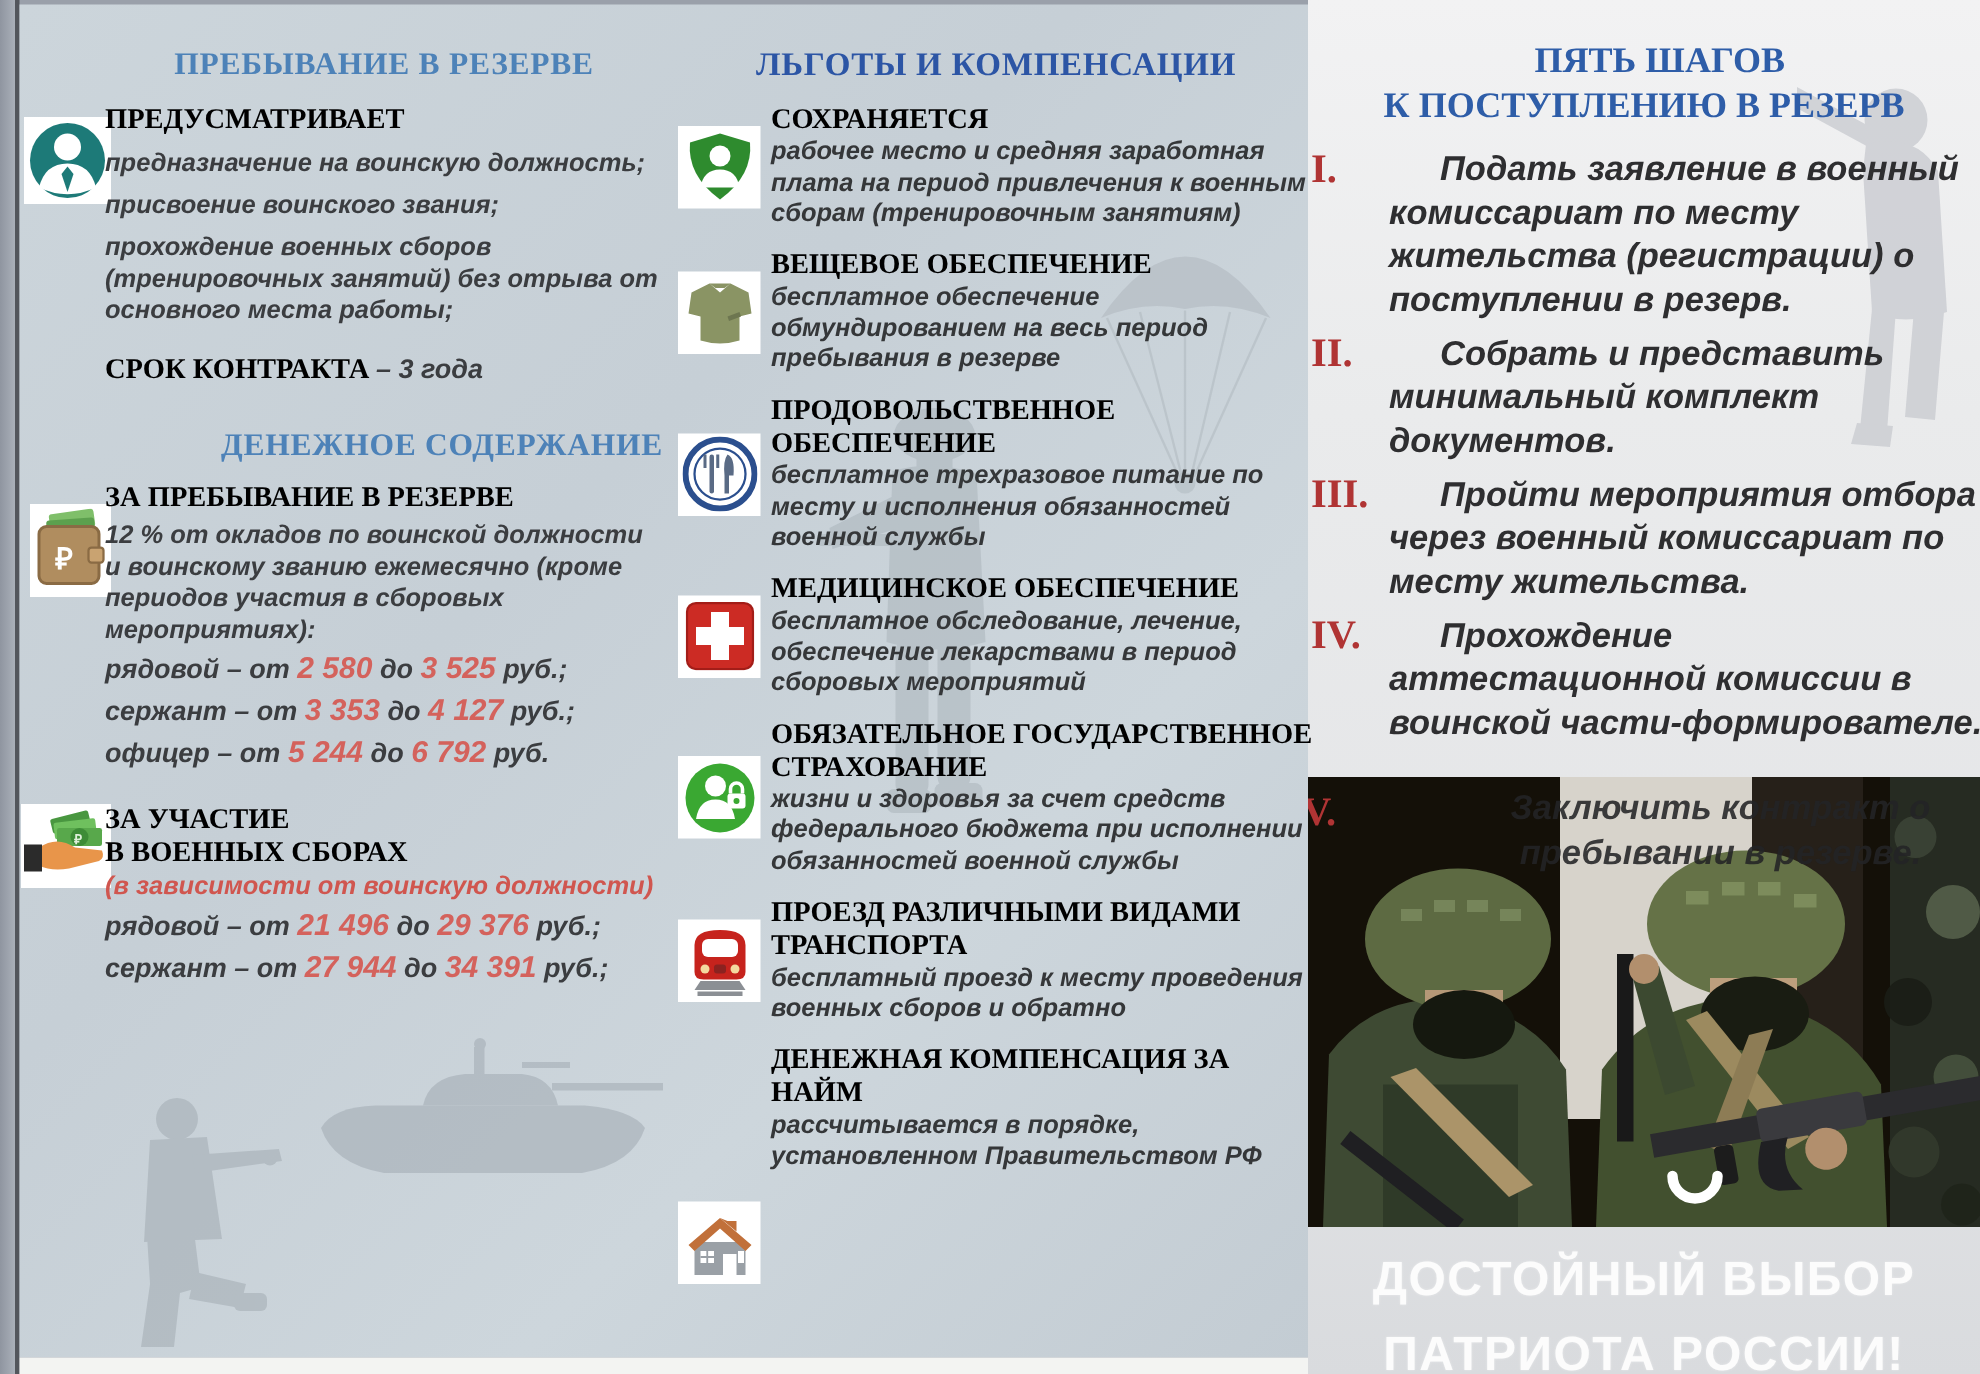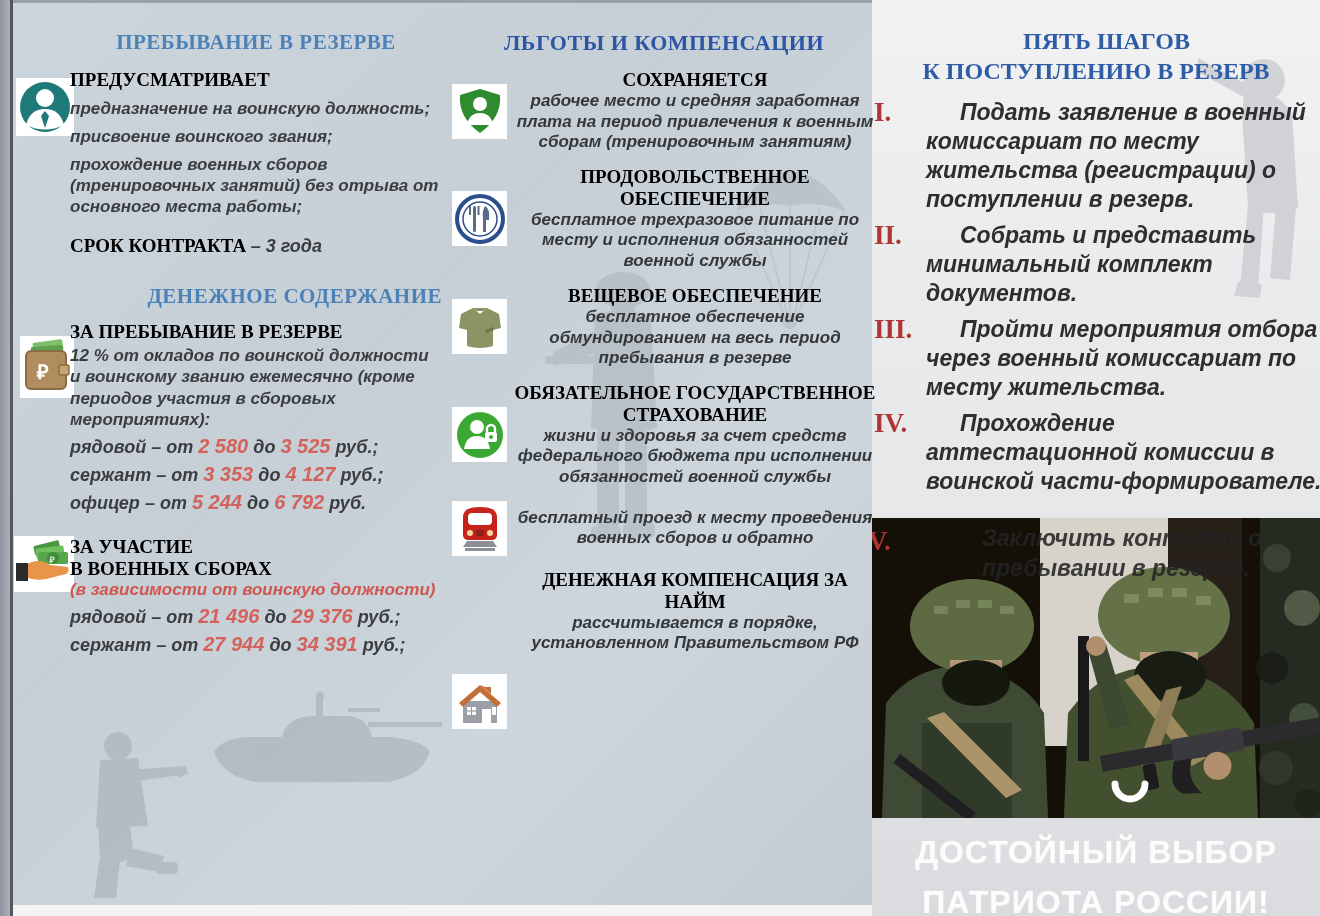--- a/index.html
+++ b/index.html
@@ -32,42 +32,42 @@
   .pay-row{font-weight:bold;font-style:italic;color:#3b3d40;font-size:18px;margin:5px 0;}
   .icon-abs{position:absolute;background:#fff;display:flex;align-items:center;justify-content:center;}
 
   
   #mid-col{position:absolute;left:452px;top:30px;width:424px;}
   #mid-col .col-title{color:#2c55a5;font-size:22px;}
   .benefit{display:flex;gap:7px;margin-top:13px;align-items:center;}
   .benefit-icon{flex:0 0 55px;height:55px;background:#fff;display:flex;
                 align-items:center;justify-content:center;}
   .benefit-icon.noicon{background:transparent;}
-  .benefit-text{flex:1;text-align:center;}
+  .benefit-text{flex:1;}
   .b-body{font-weight:bold;font-style:italic;color:#353739;font-size:17px;line-height:1.22;}
 
   
   .r-title{position:absolute;top:26px;left:0;width:100%;text-align:center;
            font-family:"Liberation Serif",serif;font-weight:bold;font-size:24px;
            color:#2e5da8;line-height:1.25;}
   #steps{position:absolute;top:98px;left:0;width:452px;}
   .step{display:flex;margin-bottom:7px;}
   .step-num{flex:0 0 52px;font-family:"Liberation Serif",serif;font-weight:bold;
             font-size:27px;color:#b03434;padding-left:2px;line-height:1.1;}
   .step-text{flex:1;font-weight:bold;font-style:italic;color:#2e2e30;font-size:23px;
              line-height:1.26;text-indent:34px;padding-right:2px;}
 
   
   #photo{position:absolute;left:0;top:518px;width:448px;height:300px;background:#141008;overflow:hidden;}
   #photo svg{position:absolute;left:0;top:0;}
   .stepv-num{position:absolute;left:-4px;top:8px;font-family:"Liberation Serif",serif;
              font-weight:bold;font-size:27px;color:#b03434;z-index:3;}
   .stepv-text{position:absolute;left:110px;top:6px;width:330px;z-index:3;
               font-weight:bold;font-style:italic;font-size:23px;line-height:1.3;
-              color:rgba(35,35,38,.88);text-align:left;}
+              color:rgba(35,35,38,.88);text-align:center;}
 
   
   #slogan{position:absolute;top:828px;left:0;width:100%;text-align:center;
           font-weight:bold;font-size:32px;line-height:1.55;color:#fcfcfc;
           letter-spacing:1px;text-shadow:0 0 2px rgba(255,255,255,.4);}
 </style>
 </head>
 <body>
 
 <div id="canvas">
@@ -250,51 +250,64 @@
         </svg>
       </div>
       <div class="benefit-text">
         <div class="red-head">СОХРАНЯЕТСЯ</div>
         <div class="b-body">рабочее место и средняя заработная плата на период привлечения к военным сборам (тренировочным занятиям)</div>
       </div>
     </div>
 
     <div class="benefit">
       <div class="benefit-icon">
+        <svg width="50" height="46" viewBox="0 0 50 46">
+          <path d="M18,4 L32,4 L44,10 L46,24 L38,26 L38,42 Q25,46 12,42 L12,26 L4,24 L6,10 Z" fill="#8a9464"></path>
+          <path d="M18,4 L25,10 L32,4 L28,7 L22,7 Z" fill="#fff"></path>
+          <path d="M30,26 l8,-3 1,3 -8,3 Z" fill="#6d7650"></path>
+        </svg>
+      </div>
+      <div class="benefit-text">
+        <div class="red-head">ВЕЩЕВОЕ ОБЕСПЕЧЕНИЕ</div>
+        <div class="b-body">бесплатное обеспечение обмундированием на весь период пребывания в резерве</div>
+      </div>
+    </div>
+
+    <div class="benefit">
+      <div class="benefit-icon">
         <svg width="50" height="50" viewBox="0 0 50 50">
           <circle cx="25" cy="25" r="23" fill="none" stroke="#2b4f8e" stroke-width="4"></circle>
           <circle cx="25" cy="25" r="17" fill="none" stroke="#2b4f8e" stroke-width="1.5"></circle>
           <g fill="#5a6b85">
             <rect x="18" y="12" width="3" height="26" rx="1.5"></rect>
             <rect x="14" y="12" width="2" height="9"></rect>
               <rect x="22.5" y="12" width="2" height="9"></rect>
             <path d="M30,12 q5,2 4,14 l-3,0 0,12 -3,0 0,-12 q-1,-10 2,-14 Z"></path>
           </g>
         </svg>
       </div>
       <div class="benefit-text">
         <div class="red-head">ПРОДОВОЛЬСТВЕННОЕ ОБЕСПЕЧЕНИЕ</div>
         <div class="b-body">бесплатное трехразовое питание по месту и исполнения обязанностей военной службы</div>
       </div>
     </div>
 
     <div class="benefit">
       <div class="benefit-icon">
-        <svg width="50" height="46" viewBox="0 0 50 46">
-          <path d="M18,4 L32,4 L44,10 L46,24 L38,26 L38,42 Q25,46 12,42 L12,26 L4,24 L6,10 Z" fill="#8a9464"></path>
-          <path d="M18,4 L25,10 L32,4 L28,7 L22,7 Z" fill="#fff"></path>
-          <path d="M30,26 l8,-3 1,3 -8,3 Z" fill="#6d7650"></path>
-        </svg>
-      </div>
-      <div class="benefit-text">
-        <div class="red-head">ВЕЩЕВОЕ ОБЕСПЕЧЕНИЕ</div>
-        <div class="b-body">бесплатное обеспечение обмундированием на весь период пребывания в резерве</div>
-      </div>
-    </div>
-
+        <svg width="46" height="46" viewBox="0 0 46 46">
+          <rect x="1" y="1" width="44" height="44" rx="6" fill="#cc2b24" stroke="#a31d18" stroke-width="1.5"></rect>
+          <rect x="17" y="7" width="12" height="32" fill="#fff"></rect>
+          <rect x="7" y="17" width="32" height="12" fill="#fff"></rect>
+        </svg>
+      </div>
+      <div class="benefit-text">
+        <div class="red-head">МЕДИЦИНСКОЕ ОБЕСПЕЧЕНИЕ</div>
+        <div class="b-body">бесплатное обследование, лечение, обеспечение лекарствами в период сборовых мероприятий</div>
+      </div>
+    </div>
 
     <div class="benefit">
       <div class="benefit-icon">
         <svg width="50" height="50" viewBox="0 0 50 50">
           <circle cx="25" cy="25" r="23" fill="#3aa832"></circle>
           <circle cx="22" cy="17" r="7" fill="#fff"></circle>
           <path d="M22,26 q11,0 13,13 l-26,0 q2,-13 13,-13 Z" fill="#fff"></path>
           <rect x="30" y="22" width="12" height="10" rx="2" fill="#fff"></rect>
           <path d="M32,22 v-3 a4,4 0 0 1 8,0 v3" fill="none" stroke="#fff" stroke-width="2.4"></path>
           <circle cx="36" cy="27" r="2" fill="#3aa832"></circle>
@@ -314,20 +327,21 @@
             <rect x="10" y="45" width="30" height="3"></rect>
           </g>
           <path d="M8,14 Q8,4 25,4 Q42,4 42,14 L42,32 Q42,37 36,37 L14,37 Q8,37 8,32 Z" fill="#c6231d"></path>
           <rect x="13" y="10" width="24" height="12" rx="4" fill="#fff"></rect>
           <circle cx="15" cy="30" r="3" fill="#f3d9a0"></circle>
           <circle cx="35" cy="30" r="3" fill="#f3d9a0"></circle>
           <rect x="21" y="27" width="8" height="6" rx="2" fill="#8b2220"></rect>
         </svg>
       </div>
       <div class="benefit-text">
+        <div class="red-head">ПРОЕЗД РАЗЛИЧНЫМИ ВИДАМИ ТРАНСПОРТА</div>
         <div class="b-body">бесплатный проезд к месту проведения военных сборов и обратно</div>
       </div>
     </div>
 
     <div class="benefit">
       <div class="benefit-icon noicon"></div>
       <div class="benefit-text">
         <div class="red-head">ДЕНЕЖНАЯ КОМПЕНСАЦИЯ ЗА НАЙМ</div>
         <div class="b-body">рассчитывается в порядке, установленном Правительством РФ</div>
       </div>

